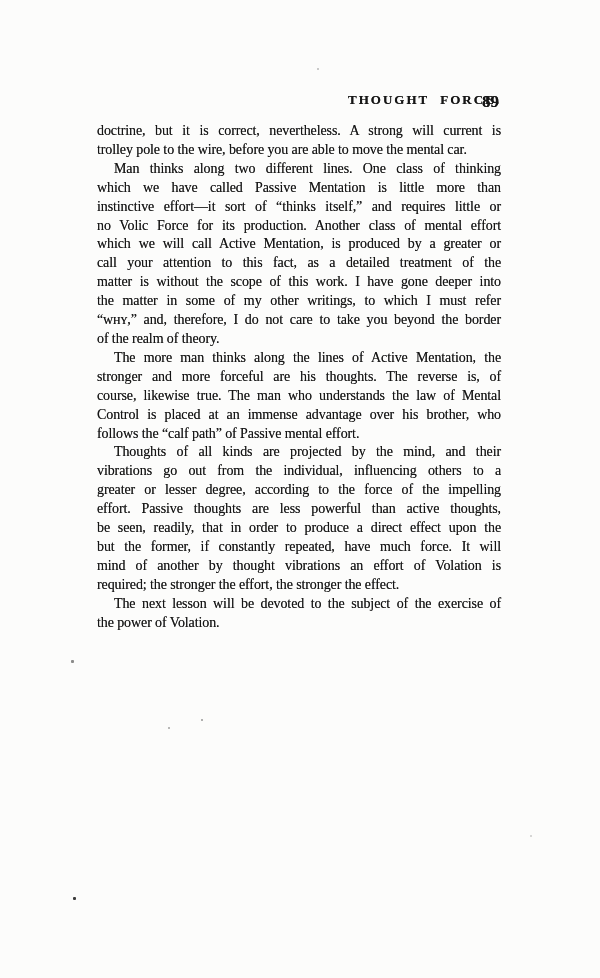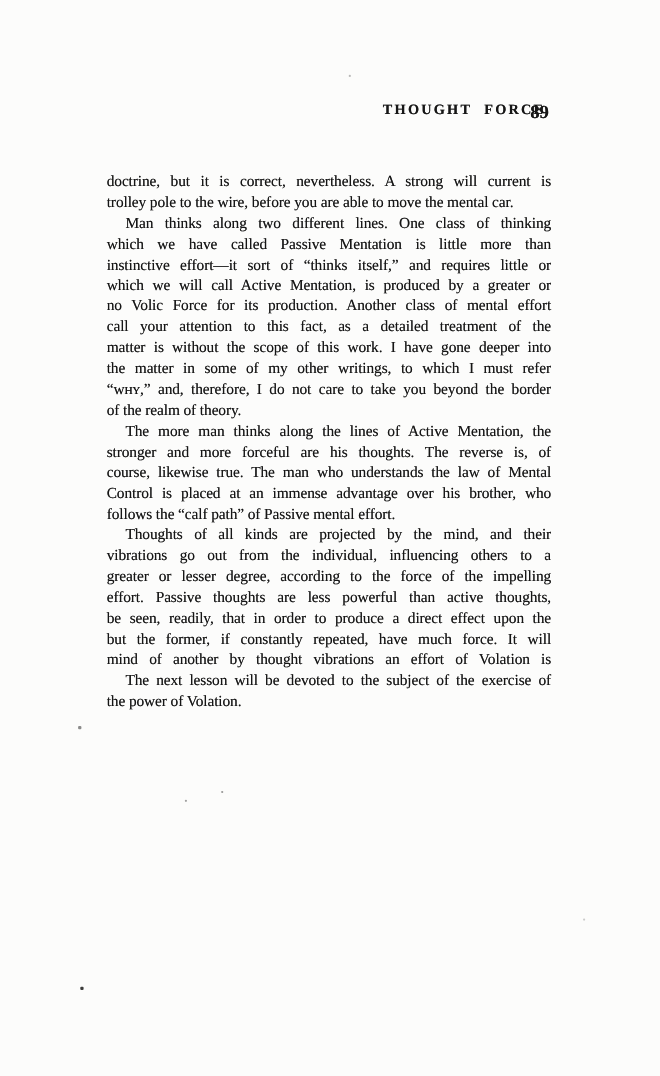--- a/index.html
+++ b/index.html
@@ -42,21 +42,20 @@
   }
   .body-text {
     position: absolute;
     left: 97px;
     top: 122px;
     width: 404px;
     font-size: 14px;
     line-height: 18.9px;
     letter-spacing: -0.1px;
     text-shadow: 0 0 0.4px rgba(20,20,20,0.65);
-    margin-top: 35px;
   }
   .line {
     text-align: justify;
     text-align-last: justify;
     white-space: nowrap;
     white-space: normal;
   }
   .line.para-last {
     text-align-last: left;
   }
@@ -78,39 +77,40 @@
     <span class="head-title">THOUGHT FORCE.</span>
     <span class="page-num">89</span>
   </header>
 
   <main id="body-text" class="body-text">
       <div class="line">doctrine, but it is correct, nevertheless.  A strong will current is</div>
       <div class="line para-last">trolley pole to the wire, before you are able to move the mental car.</div>
       <div class="line first-indented">Man thinks along two different lines.  One class of thinking</div>
       <div class="line">which we have called Passive Mentation is little more than</div>
       <div class="line">instinctive effort—it sort of “thinks itself,” and requires little or</div>
+      <div class="line">no Volic Force for its production.  Another class of mental effort</div>
       <div class="line">which we will call Active Mentation, is produced by a greater or</div>
-      <div class="line">no Volic Force for its production.  Another class of mental effort</div>
       <div class="line">call your attention to this fact, as a detailed treatment of the</div>
       <div class="line">matter is without the scope of this work.  I have gone deeper into</div>
       <div class="line">the matter in some of my other writings, to which I must refer</div>
       <div class="line">“ᴡʜʏ,” and, therefore, I do not care to take you beyond the border</div>
       <div class="line para-last">of the realm of theory.</div>
       <div class="line first-indented">The more man thinks along the lines of Active Mentation, the</div>
       <div class="line">stronger and more forceful are his thoughts.  The reverse is, of</div>
       <div class="line">course, likewise true.  The man who understands the law of Mental</div>
       <div class="line">Control is placed at an immense advantage over his brother, who</div>
       <div class="line para-last">follows the “calf path” of Passive mental effort.</div>
       <div class="line first-indented">Thoughts of all kinds are projected by the mind, and their</div>
       <div class="line">vibrations go out from the individual, influencing others to a</div>
       <div class="line">greater or lesser degree, according to the force of the impelling</div>
       <div class="line">effort.  Passive thoughts are less powerful than active thoughts,</div>
       <div class="line">be seen, readily, that in order to produce a direct effect upon the</div>
       <div class="line">but the former, if constantly repeated, have much force.  It will</div>
       <div class="line">mind of another by thought vibrations an effort of Volation is</div>
+      <div class="line para-last">required; the stronger the effort, the stronger the effect.</div>
       <div class="line first-indented">The next lesson will be devoted to the subject of the exercise of</div>
       <div class="line para-last">the power of Volation.</div>
     </main>
 
   <div id="artifact-layer">
       <div class="speck" style="left: 317px; top: 68px; width: 2px; height: 2px; opacity: 0.3;"></div>
       <div class="speck" style="left: 71px; top: 660px; width: 3px; height: 3px; opacity: 0.5;"></div>
       <div class="speck" style="left: 201px; top: 719px; width: 2px; height: 2px; opacity: 0.45;"></div>
       <div class="speck" style="left: 168px; top: 727px; width: 2px; height: 2px; opacity: 0.4;"></div>
       <div class="speck" style="left: 530px; top: 835px; width: 2px; height: 2px; opacity: 0.22;"></div>

